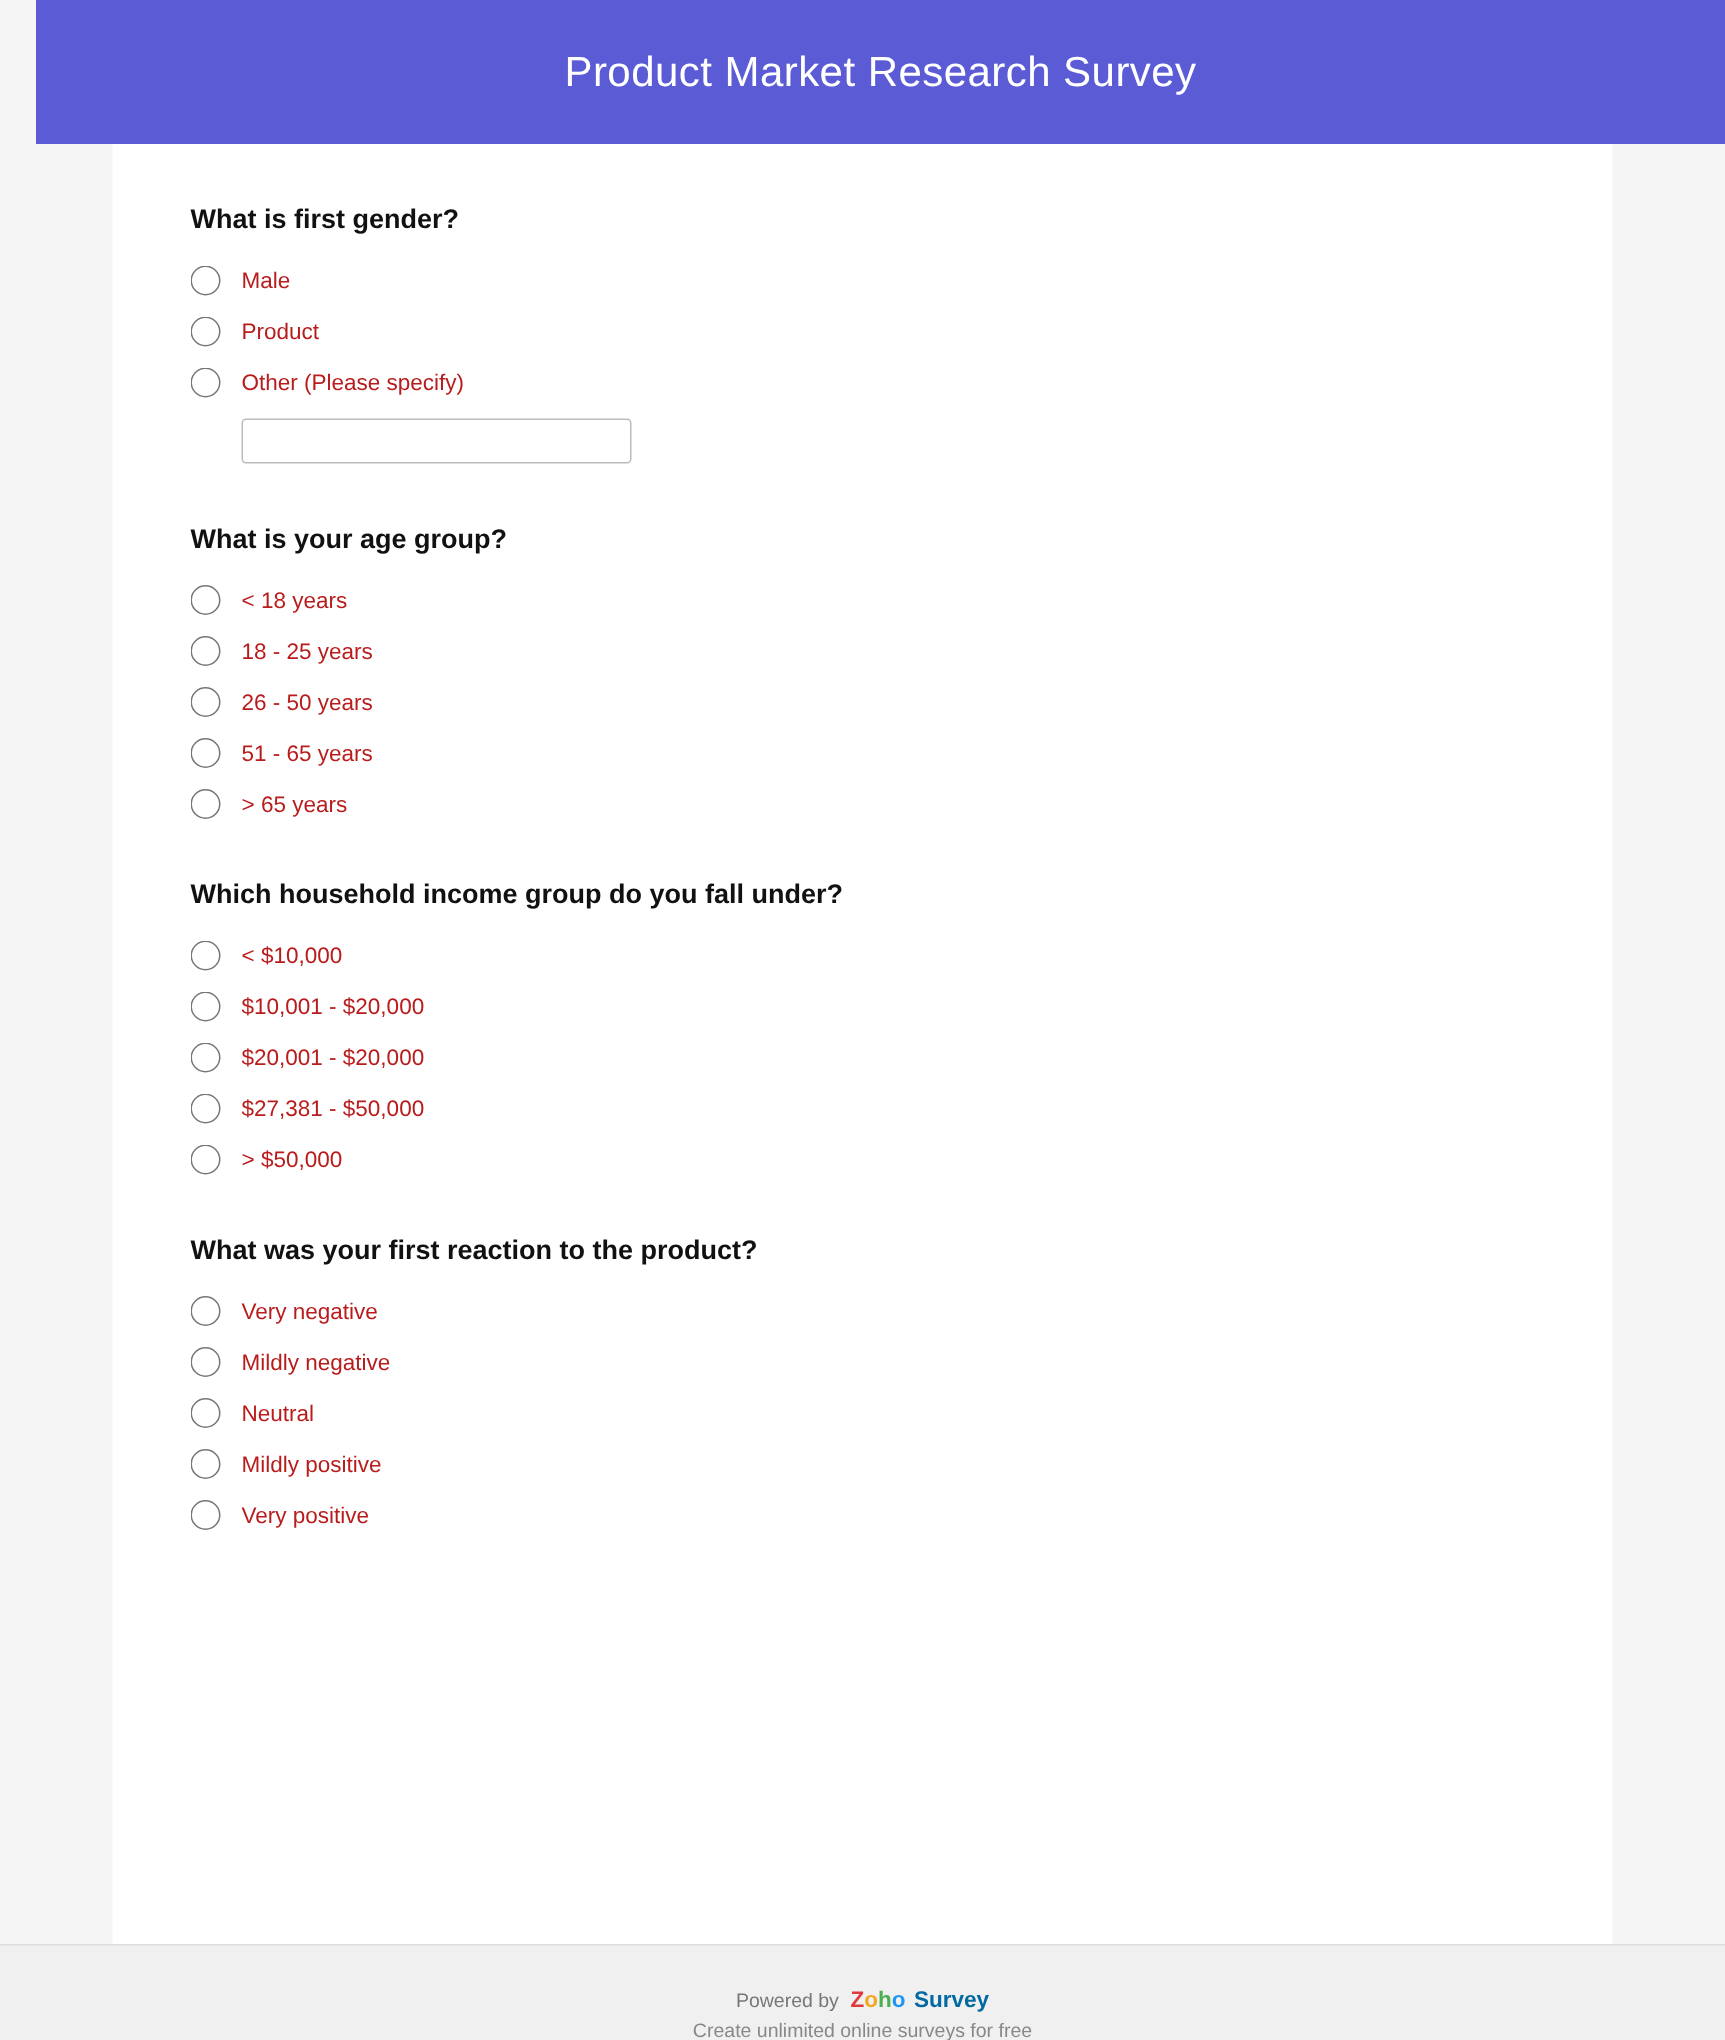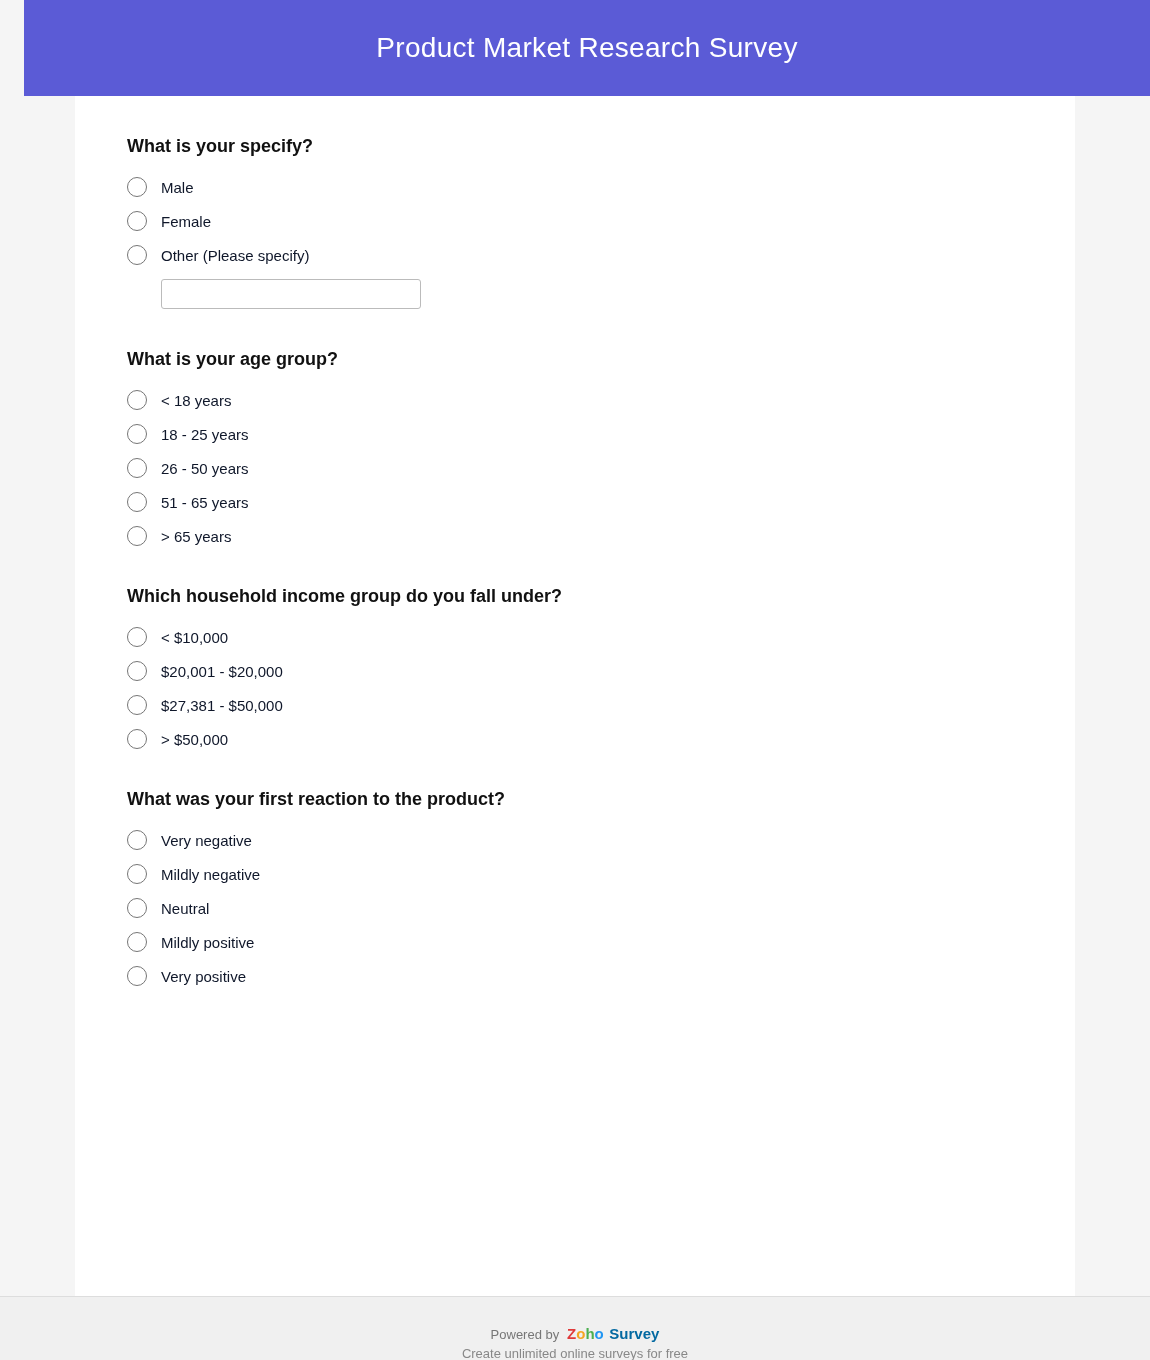--- a/index.html
+++ b/index.html
@@ -59,21 +59,21 @@
       width: 20px;
       height: 20px;
       margin-right: 14px;
       accent-color: #5b5bd6;
       cursor: pointer;
       flex-shrink: 0;
     }
 
     .radio-label {
       font-size: 15px;
-      color: #0f172a;
+      color: #b91c1c;
     }
 
     .other-input {
       display: block;
       margin-left: 34px;
       margin-top: 6px;
       border: 1px solid #bbb;
       border-radius: 3px;
       padding: 6px 8px;
       width: 260px;
@@ -123,30 +123,30 @@
 </head>
 <body>
 
 <div class="header">
   <h1 class="header-title">Product Market Research Survey</h1>
 </div>
 
 <div class="main-content">
 
   <div class="question-block">
-    <div class="question-label">What is your specify?</div>
+    <div class="question-label">What is first gender?</div>
 
     <label class="radio-option">
       <input type="radio" name="gender" style="">
       <span class="radio-label">Male</span>
     </label>
 
     <label class="radio-option">
       <input type="radio" name="gender" style="">
-      <span class="radio-label">Female</span>
+      <span class="radio-label">Product</span>
     </label>
 
     <label class="radio-option">
       <input type="radio" name="gender" style="">
       <span class="radio-label">Other (Please specify)</span>
     </label>
     <input type="text" class="other-input" style="">
   </div>
 
   <div class="question-block">
@@ -179,20 +179,24 @@
   </div>
 
   <div class="question-block">
     <div class="question-label">Which household income group do you fall under?</div>
 
     <label class="radio-option">
       <input type="radio" name="income_group" style="">
       <span class="radio-label">&lt; $10,000</span>
     </label>
 
+    <label class="radio-option">
+      <input type="radio" name="income_group" style="">
+      <span class="radio-label">$10,001 - $20,000</span>
+    </label>
 
     <label class="radio-option">
       <input type="radio" name="income_group" style="">
       <span class="radio-label">$20,001 - $20,000</span>
     </label>
 
     <label class="radio-option">
       <input type="radio" name="income_group" style="">
       <span class="radio-label">$27,381 - $50,000</span>
     </label>

